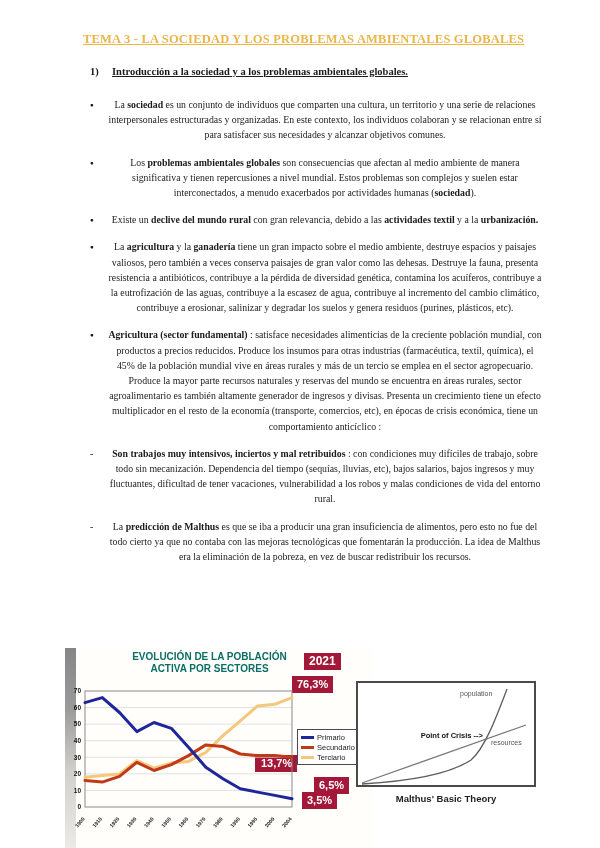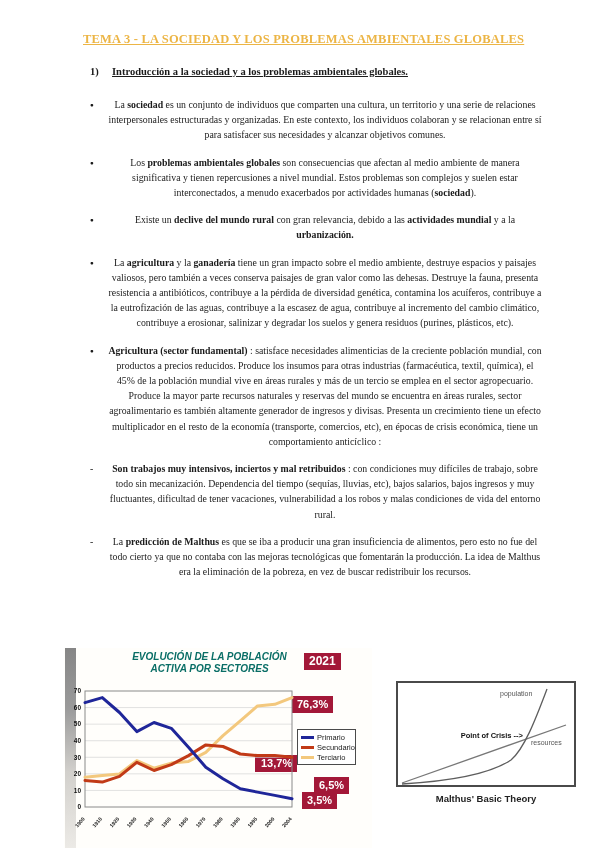--- a/index.html
+++ b/index.html
@@ -21,37 +21,37 @@
   .bullet .marker.dash{font-size:9.8px;}
   .bullet .text{font-size:9.8px;line-height:15.2px;width:434px;text-align:center;}
   .bullet .text b{font-weight:bold;}
 
   
   .chart-figure{position:absolute;left:64px;top:648px;width:308px;height:200px;
                 background:#fffefb;font-family:"Liberation Sans", sans-serif;}
   .scan-strip{position:absolute;left:1px;top:0;width:11px;height:200px;
               background:linear-gradient(180deg,#868686 0%,#9a9a9a 30%,#d2d0cc 62%,#eceae6 100%);}
   .chart-title{position:absolute;left:58px;top:3px;width:175px;text-align:center;
-               font-weight:bold;font-style:italic;font-size:10px;line-height:11.5px;color:#0A6E66;}
+               font-weight:bold;font-size:10px;line-height:11.5px;color:#0A6E66;}
   .badge{position:absolute;background:#A31838;color:#ffffff;font-weight:bold;
          font-size:11px;line-height:15px;padding:1px 5px;white-space:nowrap;}
   .badge.year{left:229px;top:5px;font-size:12px;margin-left:11px;}
-  .badge.terciario{left:228px;top:48px;}
+  .badge.terciario{left:228px;top:28px;}
   .badge.secundario{left:191px;top:107px;padding-left:6px;}
   .badge.middle{left:250px;top:129px;}
   .badge.primario{left:238px;top:144px;}
   .plot-svg{position:absolute;left:0;top:30px;}
   .legend{position:absolute;left:233px;top:81px;background:#ffffff;border:1px solid #4a4a4a;
-          padding:2px 0 2px 3px;}
+          padding:2px 12px 2px 3px;}
   .legend-row{display:flex;align-items:center;height:10px;}
   .legend-swatch{width:13px;height:3px;margin-right:3px;}
   .legend-label{font-size:7.5px;color:#222;}
 
   
-  .malthus-figure{position:absolute;left:396px;top:681px;width:185px;height:135px;
+  .malthus-figure{position:absolute;left:356px;top:681px;width:185px;height:135px;
                   font-family:"Liberation Sans", sans-serif;padding-left:20px;}
   .malthus-box{position:absolute;left:0;top:0;width:180px;height:106px;
                border:2px solid #4a4a4a;background:#ffffff;box-sizing:border-box;}
   .malthus-caption{position:absolute;left:0;top:112px;width:180px;text-align:center;
                    font-weight:bold;font-size:9.5px;color:#222;}
 </style>
 </head>
 <body>
 
 <div class="page">
@@ -66,21 +66,21 @@
       <div class="bullet">
         <span class="marker dot">●</span>
         <span class="text"><span>La </span><b>sociedad</b><span> es un conjunto de individuos que comparten una cultura, un territorio y una serie de relaciones interpersonales estructuradas y organizadas. En este contexto, los individuos colaboran y se relacionan entre sí para satisfacer sus necesidades y alcanzar objetivos comunes.</span></span>
       </div>
       <div class="bullet">
         <span class="marker dot">●</span>
         <span class="text"><span>Los </span><b>problemas ambientales globales</b><span> son consecuencias que afectan al medio ambiente de manera significativa y tienen repercusiones a nivel mundial. Estos problemas son complejos y suelen estar interconectados, a menudo exacerbados por actividades humanas (</span><b>sociedad</b><span>).</span></span>
       </div>
       <div class="bullet">
         <span class="marker dot">●</span>
-        <span class="text"><span>Existe un </span><b>declive del mundo rural</b><span> con gran relevancia, debido a las </span><b>actividades mundial</b><span> y a la </span><b>urbanización.</b></span>
+        <span class="text"><span>Existe un </span><b>declive del mundo rural</b><span> con gran relevancia, debido a las </span><b>actividades textil</b><span> y a la </span><b>urbanización.</b></span>
       </div>
       <div class="bullet">
         <span class="marker dot">●</span>
         <span class="text"><span>La </span><b>agricultura</b><span> y la </span><b>ganadería</b><span> tiene un gran impacto sobre el medio ambiente, destruye espacios y paisajes valiosos, pero también a veces conserva paisajes de gran valor como las dehesas. Destruye la fauna, presenta resistencia a antibióticos, contribuye a la pérdida de diversidad genética, contamina los acuíferos, contribuye a la eutrofización de las aguas, contribuye a la escasez de agua, contribuye al incremento del cambio climático, contribuye a erosionar, salinizar y degradar los suelos y genera residuos (purines, plásticos, etc).</span></span>
       </div>
       <div class="bullet">
         <span class="marker dot">●</span>
         <span class="text"><b>Agricultura (sector fundamental)</b><span> : satisface necesidades alimenticias de la creciente población mundial, con productos a precios reducidos. Produce los insumos para otras industrias (farmacéutica, textil, química), el 45% de la población mundial vive en áreas rurales y más de un tercio se emplea en el sector agropecuario. Produce la mayor parte recursos naturales y reservas del mundo se encuentra en áreas rurales, sector agroalimentario es también altamente generador de ingresos y divisas. Presenta un crecimiento tiene un efecto multiplicador en el resto de la economía (transporte, comercios, etc), en épocas de crisis económica, tiene un comportamiento anticíclico :</span></span>
       </div>
       <div class="bullet">

